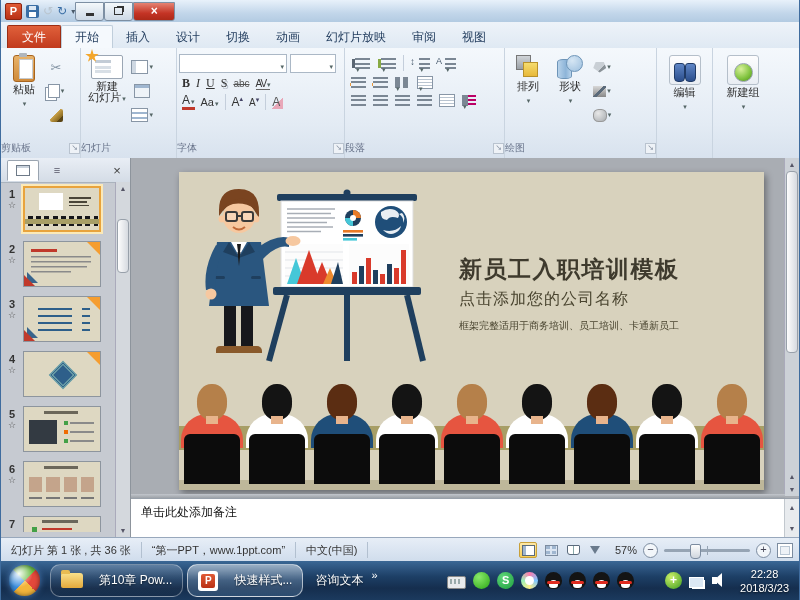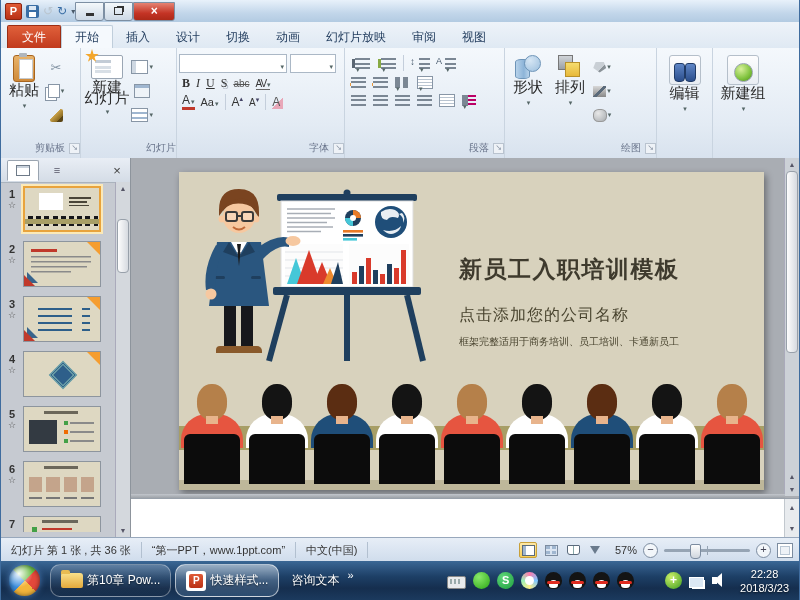--- a/index.html
+++ b/index.html
@@ -24,24 +24,24 @@
   .wbtn.close{width:40px;background:linear-gradient(#e58373,#c43425 60%,#ad2918);color:#fff;font-size:12px;font-weight:bold;}
   
   .tabrow{position:absolute;left:0;top:22px;right:0;height:26px;background:linear-gradient(#eef3f9,#dfe9f3);display:flex;align-items:flex-end;}
   .ftab{margin-left:6px;width:52px;height:22px;background:linear-gradient(#e0603a,#c13a1e);border:1px solid #9c2d13;border-bottom:none;border-radius:2px 2px 0 0;color:#fff;font-size:12px;display:flex;align-items:center;justify-content:center;}
   .rtab{padding:0 13px;height:22px;display:flex;align-items:center;font-size:12px;color:#1e395b;}
   .rtab.active{background:#f5f9fd;border:1px solid #c0cedb;border-bottom:none;border-radius:2px 2px 0 0;color:#1e395b;}
   
   .ribbon{position:absolute;left:0;top:48px;right:0;height:110px;background:linear-gradient(#f4f8fc,#e3ebf4 70%,#d8e2ee);border-bottom:1px solid #b2c2d3;display:flex;}
   .rgroup{position:relative;height:100%;border-right:1px solid #c9d4e0;box-sizing:border-box;padding:3px 2px 0 2px;}
   .gbody{display:flex;height:86px;}
-  .glabel{position:absolute;left:0;right:0;bottom:3px;display:flex;align-items:center;justify-content:flex-end;gap:4px;font-size:10px;color:#68738a;}
+  .glabel{position:absolute;left:0;right:0;bottom:3px;display:flex;align-items:center;justify-content:space-between;gap:4px;font-size:10px;color:#68738a;}
   .dlg{font-size:8px;color:#8a95a5;border:1px solid #b9c3cf;width:9px;height:9px;line-height:8px;text-align:center;background:#eef2f7;}
   .bigbtn{width:42px;display:flex;flex-direction:column;align-items:center;padding-top:4px;gap:2px;}
-  .blabel{font-size:15px;color:#2b2b2b;text-align:center;line-height:11px;}
+  .blabel{font-size:11px;color:#2b2b2b;text-align:center;line-height:11px;}
   .dd::after{content:"▾";font-size:7px;color:#566;margin-left:1px;}
   .minicol{display:flex;flex-direction:column;justify-content:flex-start;gap:4px;padding-top:6px;}
   .mbtn{width:22px;height:20px;display:flex;align-items:center;justify-content:center;font-size:12px;color:#444;}
   .clip-ic{width:20px;height:25px;background:linear-gradient(#e8b36a,#cf8a3a);border:1px solid #a8651f;border-radius:3px;position:relative;}
   .clip-ic::before{content:"";position:absolute;left:5px;top:-3px;width:8px;height:4px;background:#b0b6bc;border-radius:1px;}
   .clip-ic::after{content:"";position:absolute;left:5px;top:3px;width:12px;height:18px;background:#fff;border:1px solid #c5c9cd;}
   .scis{color:#8393a3;font-size:13px;}
   .copy-ic{width:10px;height:12px;background:#fff;border:1px solid #8896a6;box-shadow:-3px 3px 0 -1px #fff,-3px 3px 0 0 #8896a6;}
   .brush-ic{width:13px;height:13px;background:linear-gradient(135deg,transparent 40%,#caa24a 40%,#8a6a20 75%,#5a4414 75%);border-radius:2px;}
   .newslide-ic{width:30px;height:22px;background:#fff;border:1px solid #9aa6b4;position:relative;border-radius:2px;}
@@ -163,21 +163,21 @@
   .band{position:absolute;left:0;right:0;top:254px;height:24px;background:#a79e66;}
   .bstrip{position:absolute;left:0;right:0;bottom:0;height:10px;background:#beb79a;}
   .audience{position:absolute;left:0;right:0;bottom:6px;height:100px;display:flex;justify-content:space-around;}
   .person{position:relative;width:62px;height:100px;}
   .p-head{position:absolute;left:16px;top:0;width:30px;height:36px;border-radius:48% 48% 44% 44%;background:var(--hair);}
   .p-head::after{content:"";position:absolute;left:9px;bottom:-4px;width:12px;height:8px;background:#e8b48c;}
   .p-shirt{position:absolute;left:0;top:30px;width:62px;height:34px;border-radius:26px 26px 0 0;background:var(--shirt);}
   .p-chair{position:absolute;left:3px;top:50px;width:56px;height:50px;background:#0c0c0c;border-radius:6px 6px 0 0;}
   .stext{position:absolute;left:280px;top:82px;width:310px;color:#3e3a2d;}
   .stitle{font-size:23px;font-weight:bold;letter-spacing:1.5px;}
-  .ssub{font-size:16px;margin-top:20px;color:#49442f;letter-spacing:1px;}
+  .ssub{font-size:16px;margin-top:4px;color:#49442f;letter-spacing:1px;}
   .scap{font-size:10px;margin-top:9px;color:#49442f;}
   .presvg{position:absolute;left:6px;top:12px;}
   .evscroll{position:absolute;right:0;top:0;width:14px;bottom:41px;background:#ccd1d7;border-left:1px solid #aab;display:flex;flex-direction:column;align-items:center;}
   .evthumb{width:10px;height:180px;border-radius:4px;background:linear-gradient(90deg,#fdfdfd,#d6dae0);border:1px solid #98a0aa;}
   .spacer{flex:1;}
   .splitter{position:absolute;left:0;right:14px;top:336px;height:4px;background:linear-gradient(#c2c6cc,#9da2a8);}
   .notes{position:absolute;left:0;right:0;top:340px;bottom:0;background:#fff;border-top:1px solid #98a0aa;}
   .notes-text{font-size:12px;color:#111;padding:5px 0 0 10px;}
   .nscroll{position:absolute;right:0;top:0;bottom:0;width:14px;background:#e8ebee;border-left:1px solid #c2c8ce;display:flex;flex-direction:column;align-items:center;justify-content:space-between;padding:2px 0;}
   
@@ -198,21 +198,21 @@
   .ztrack{position:relative;width:86px;height:3px;background:#96a4b4;border-radius:2px;}
   .ztick{position:absolute;left:50%;top:-3px;width:1px;height:9px;background:#96a4b4;}
   .zthumb{position:absolute;left:26px;top:-5px;width:9px;height:13px;background:linear-gradient(#fdfdfd,#cfd6de);border:1px solid #7c8ca0;border-radius:2px 2px 4px 4px;}
   .fit-ic{width:14px;height:13px;border:1px solid #7c8ca0;background:#eef2f7;box-shadow:inset 0 0 0 2px #fff,inset 0 0 0 3px #b9c6d4;}
   
   .taskbar{position:absolute;left:0;top:561px;right:0;height:39px;background:linear-gradient(#3a6795,#1d3f66 40%,#152e4e 70%,#1b3a5e);display:flex;align-items:center;}
   .orb{width:31px;height:31px;margin:0 10px 0 8px;border-radius:50%;
     background:radial-gradient(circle at 32% 28%,rgba(255,255,255,.95),rgba(255,255,255,0) 45%),
     conic-gradient(from 45deg,#e4483b 0 25%,#f3b53c 0 50%,#3b8ddd 0 75%,#6cbd45 0 100%);
     box-shadow:inset 0 0 5px rgba(0,0,0,.55),0 0 6px rgba(120,180,255,.5);}
-  .tbtn{height:31px;display:flex;align-items:center;gap:4px;padding:0 10px;margin-right:4px;border:1px solid rgba(255,255,255,.35);border-radius:10px;
+  .tbtn{height:31px;display:flex;align-items:center;gap:16px;padding:0 10px;margin-right:4px;border:1px solid rgba(255,255,255,.35);border-radius:10px;
     background:linear-gradient(rgba(255,255,255,.22),rgba(255,255,255,.06) 50%,rgba(0,0,0,.12));color:#fff;font-size:12px;max-width:128px;}
   .tbtn.active{background:linear-gradient(rgba(255,255,255,.5),rgba(190,215,240,.25) 50%,rgba(90,130,170,.3));border-color:rgba(255,255,255,.6);}
   .tbtn .lbl{white-space:nowrap;overflow:hidden;text-overflow:ellipsis;text-shadow:0 1px 2px rgba(0,0,0,.6);}
   .fold{width:22px;height:15px;background:linear-gradient(#f9e08a,#e3a93c);border-radius:2px 3px 2px 2px;position:relative;flex:none;}
   .fold::before{content:"";position:absolute;left:0;top:-3px;width:9px;height:4px;background:#e8bc52;border-radius:2px 2px 0 0;}
   .ppt-ic{width:20px;height:20px;background:#fff;border-radius:3px;position:relative;flex:none;display:flex;align-items:center;justify-content:center;}
   .ppt-ic .pp{width:14px;height:14px;background:linear-gradient(#e05a35,#b93116);border-radius:2px;color:#fff;font-size:10px;font-weight:bold;text-align:center;line-height:14px;}
   .ttool{color:#fff;font-size:12px;padding:0 8px;text-shadow:0 1px 2px rgba(0,0,0,.6);}
   .chev{color:#fff;font-size:11px;margin:-12px 2px 0 0;}
   .tray{margin-left:auto;display:flex;align-items:center;gap:7px;padding-right:8px;}
@@ -378,30 +378,30 @@
       </div>
       <div class="glabel">
           <span>段落</span>
           <span class="dlg">↘</span>
         </div>
     </div>
 
     <div class="rgroup" style="width:152px">
       <div class="gbody">
         <div class="bigbtn">
+          <div class="arr-ic"></div>
+          <div class="blabel"><span>排列</span></div>
+            <div class="blabel dd"></div>
+        </div>
+        <div class="bigbtn">
           <div class="shape-ic">
               <span class="cyl"></span>
               <span class="cir"></span>
             </div>
           <div class="blabel"><span>形状</span></div>
-            <div class="blabel dd"></div>
-        </div>
-        <div class="bigbtn">
-          <div class="arr-ic"></div>
-          <div class="blabel"><span>排列</span></div>
             <div class="blabel dd"></div>
         </div>
         <div class="minicol">
           <div class="mbtn dd">
               <span class="fill-ic"></span>
             </div>
           <div class="mbtn dd">
               <span class="line-ic"></span>
             </div>
           <div class="mbtn dd">
@@ -668,20 +668,21 @@
       <div class="evscroll">
         <span class="sarrow">▲</span>
         <div class="evthumb"></div>
         <div class="spacer"></div>
         <span class="sarrow">▲</span>
         <span class="sarrow">▼</span>
       </div>
 
       <div class="splitter"></div>
       <div class="notes">
+        <div class="notes-text">单击此处添加备注</div>
         <div class="nscroll">
           <span class="sarrow">▲</span>
           <span class="sarrow">▼</span>
         </div>
       </div>
     </div>
   </div>
 
   <div class="statusbar">
     <div class="sb-item">幻灯片 第 1 张 , 共 36 张</div>

